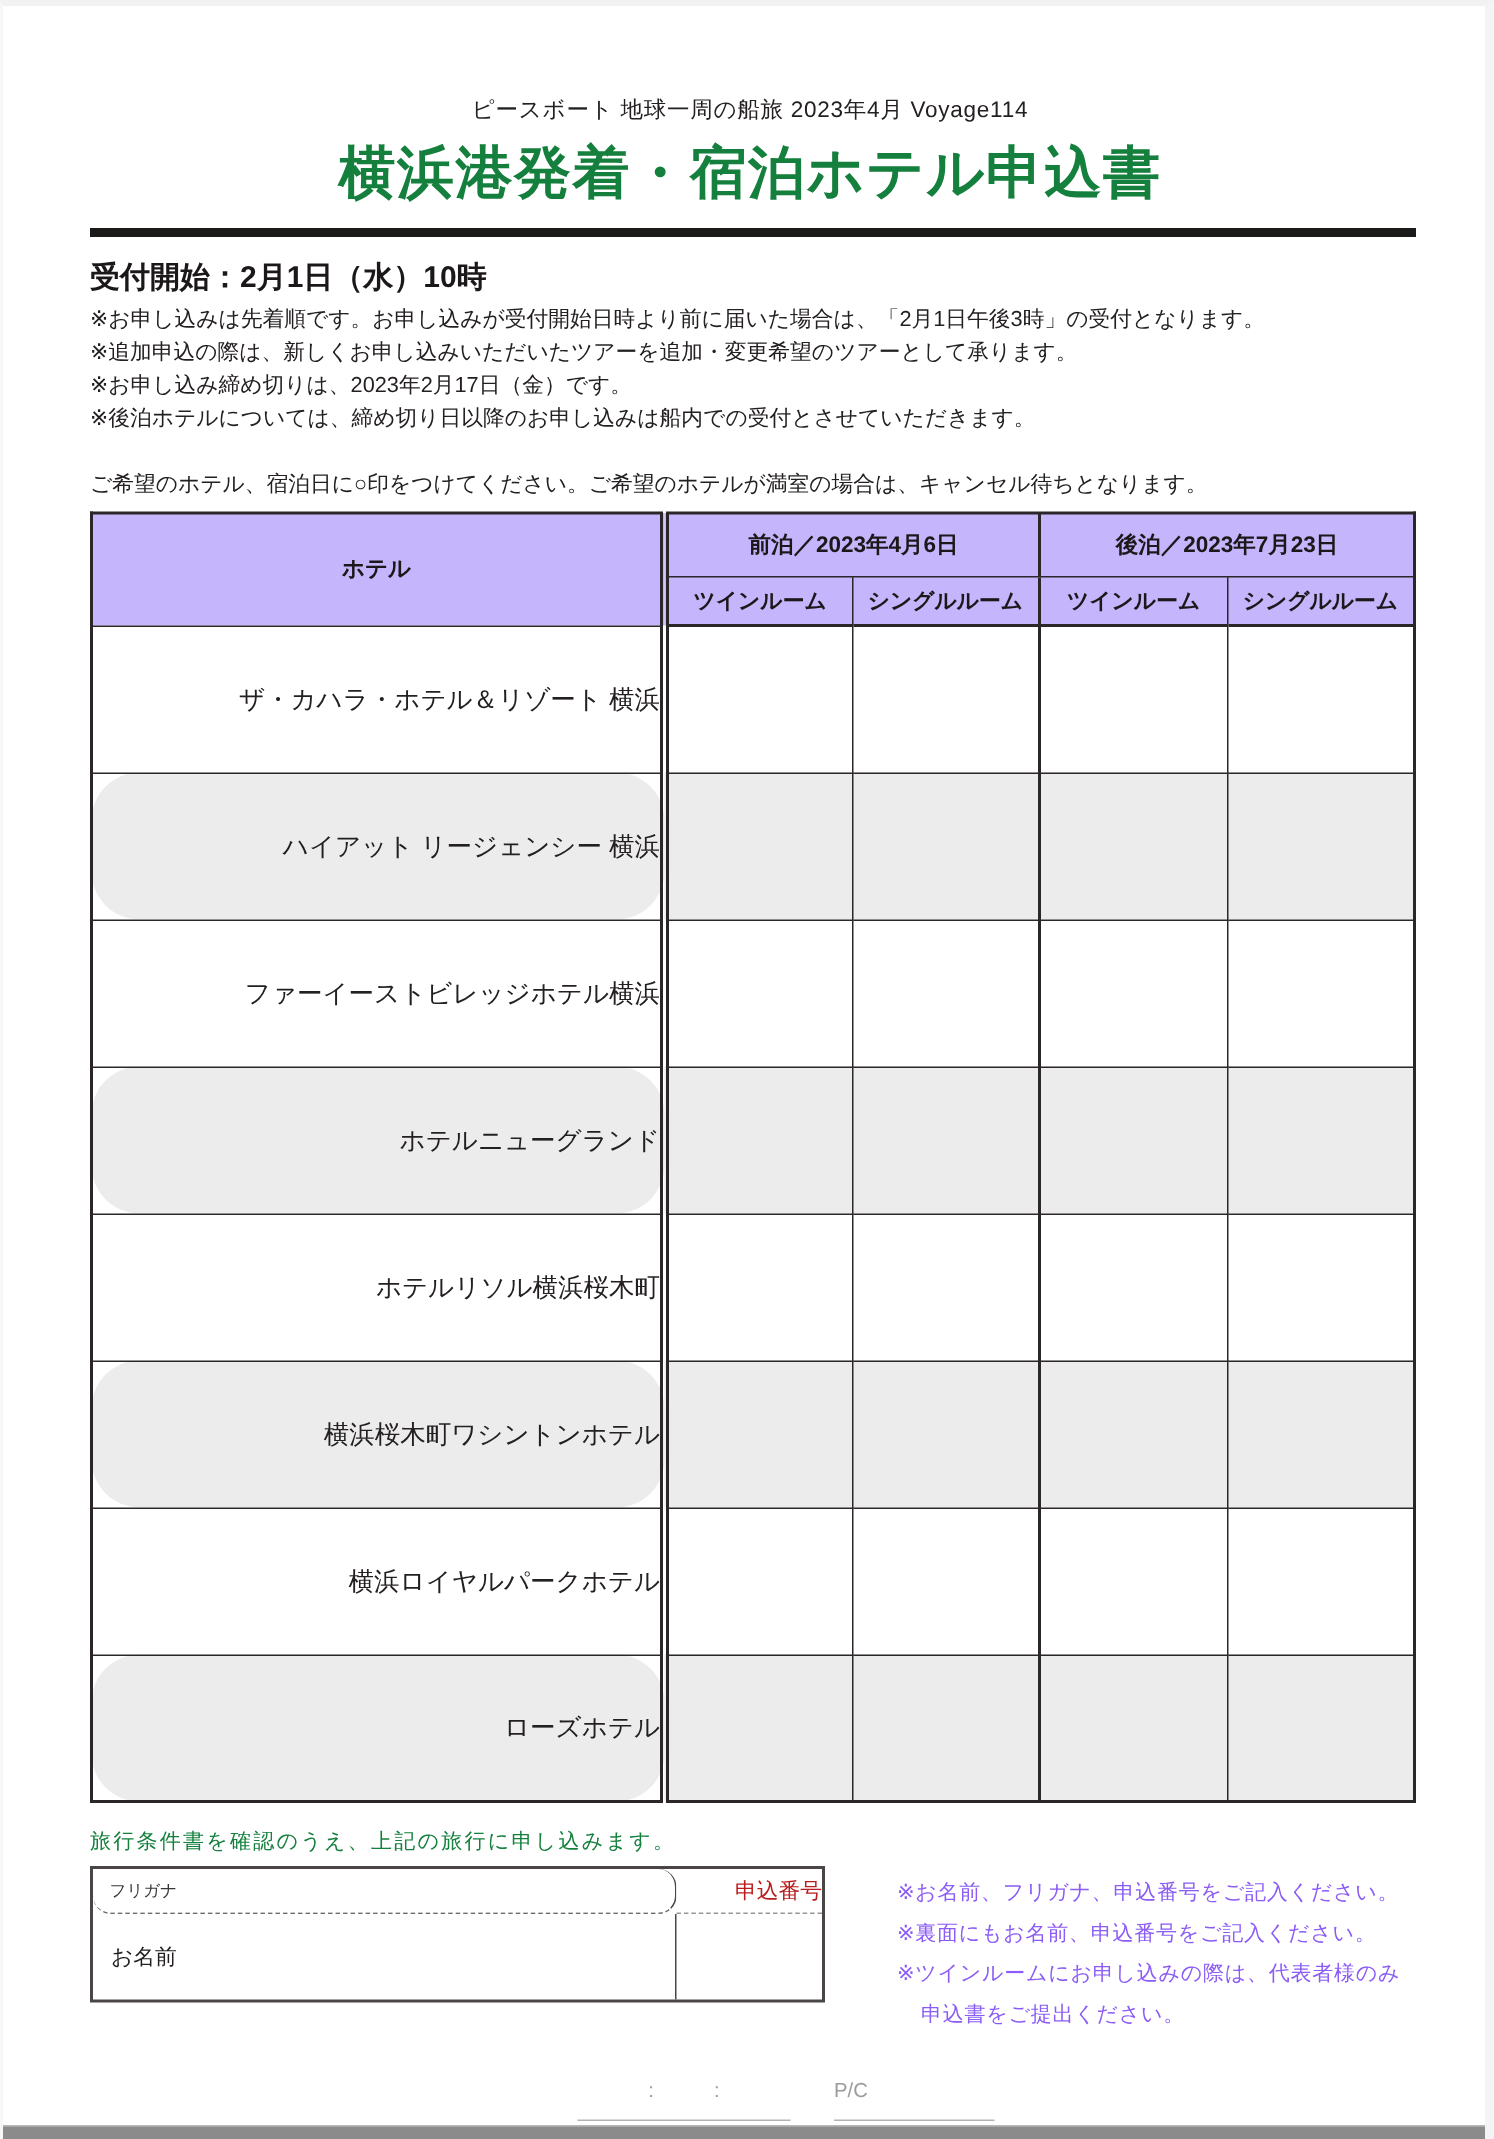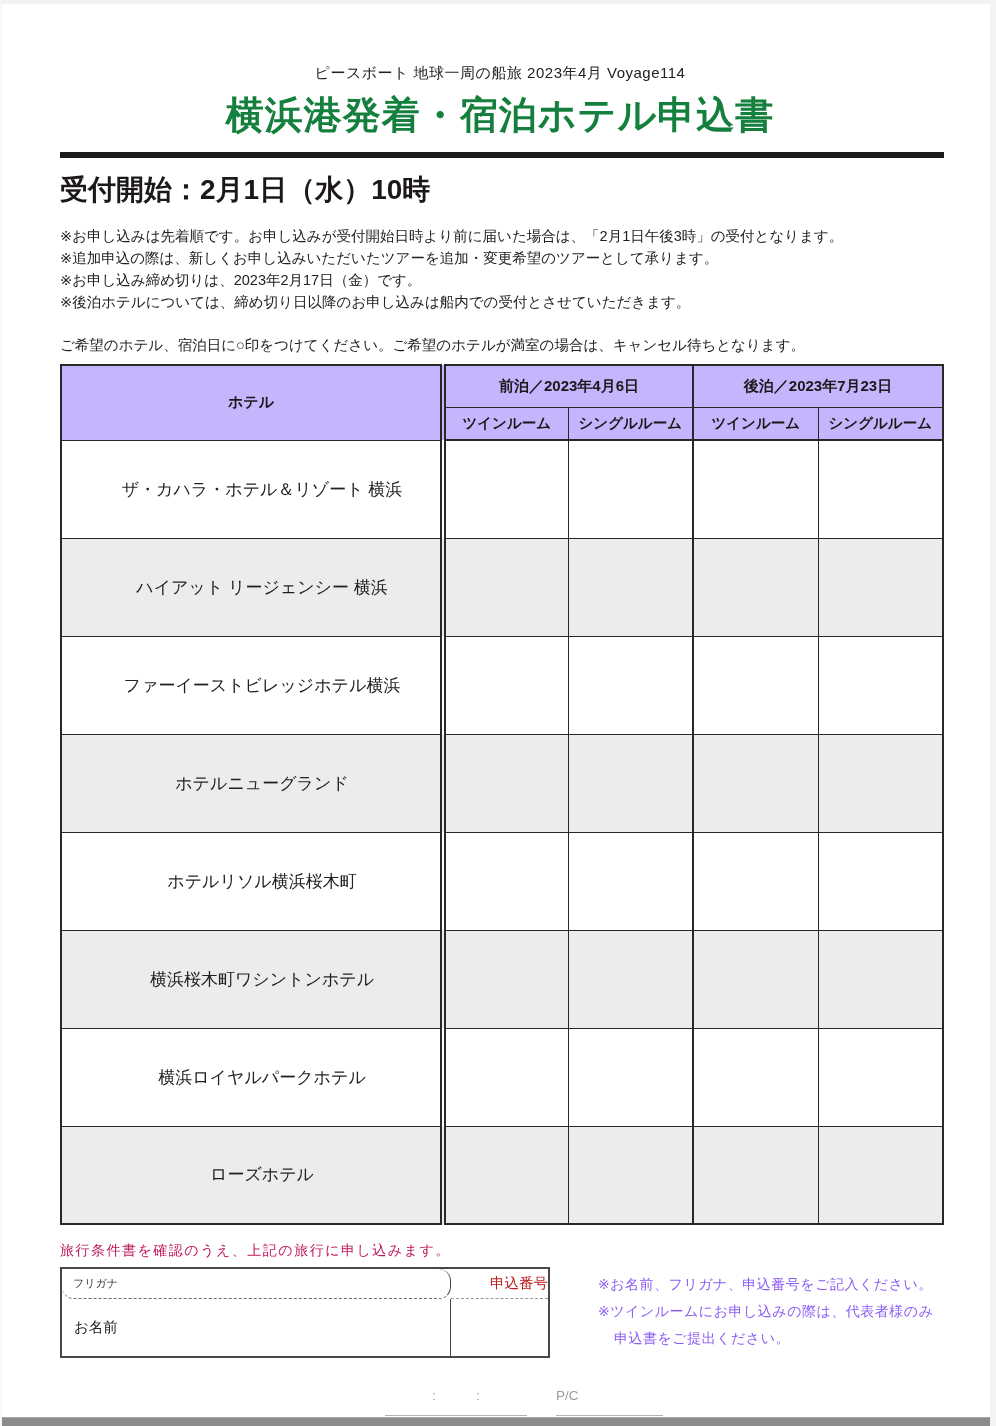--- a/index.html
+++ b/index.html
@@ -38,25 +38,25 @@
   .title-rule {
     margin-top: 11px;
     height: 6px;
     width: 884px;
     background: #1c1919;
   }
 
   
   .reception-heading {
     margin-top: 13px;
-    font-size: 28px;
+    font-size: 20px;
     font-weight: bold;
     color: #1c1819;
   }
-  .reception-notes { margin-top: 16px; list-style: none; }
+  .reception-notes { margin-top: 4px; list-style: none; }
   .reception-notes li {
     font-size: 14.5px;
     line-height: 22px;
     color: #242021;
   }
 
   .instruction {
     margin-top: 23px;
     font-size: 14.5px;
     color: #242021;
@@ -80,36 +80,37 @@
     text-align: center;
     color: #1c1819;
   }
   .hotel-table th.group-header { font-size: 15px; height: 42px; }
   .hotel-table th.room-header  { font-size: 14.5px; height: 33px; }
   .hotel-table th.hotel-col-header { font-size: 15px; font-family: Liberation Mono, monospace; }
   .col-hotel { width: 382px; }
   .col-room  { width: 125px; }
   .hotel-name-cell {
     font-size: 17px;
-    text-align: center;
+    text-align: right;
     padding-left: 22px;
     color: #242021;
+    border-radius: 32px;
   }
   .hotel-table tbody tr { height: 98px; }
   .hotel-table tbody tr:nth-child(even) { background: #ececec; }
   .double-right { border-right: 6px double #2b2728 !important; }
   .group-right  { border-right: 2px solid #2b2728 !important; }
   .hotel-table thead tr.room-row th { border-bottom: 2px solid #2b2728; }
 
   
   .confirm-text {
     margin-top: 17px;
     font-size: 14px;
     letter-spacing: 1.5px;
-    color: #be185d;
+    color: #15803d;
   }
   .bottom-row { margin-top: 7px; display: flex; align-items: flex-start; }
 
   .name-box {
     width: 490px;
     height: 91px;
     border: 2px solid #4a4646;
     display: grid;
     grid-template-columns: 1fr 97px;
     grid-template-rows: 30px 1fr;
@@ -293,20 +294,21 @@
           <span>申込番号</span>
         </div>
         <div class="name-cell">
           <span>お名前</span>
         </div>
         <div class="number-blank-cell"></div>
       </div>
 
       <div class="side-notes">
         <div class="note-line">※お名前、フリガナ、申込番号をご記入ください。</div>
+        <div class="note-line">※裏面にもお名前、申込番号をご記入ください。</div>
         <div class="note-line">※ツインルームにお申し込みの際は、代表者様のみ</div>
         <div class="note-line indent">申込書をご提出ください。</div>
       </div>
     </div>
 
     <div class="office-row">
       <div class="office-seg seg-time">
         <span>:</span>
         <span>:</span>
       </div>

